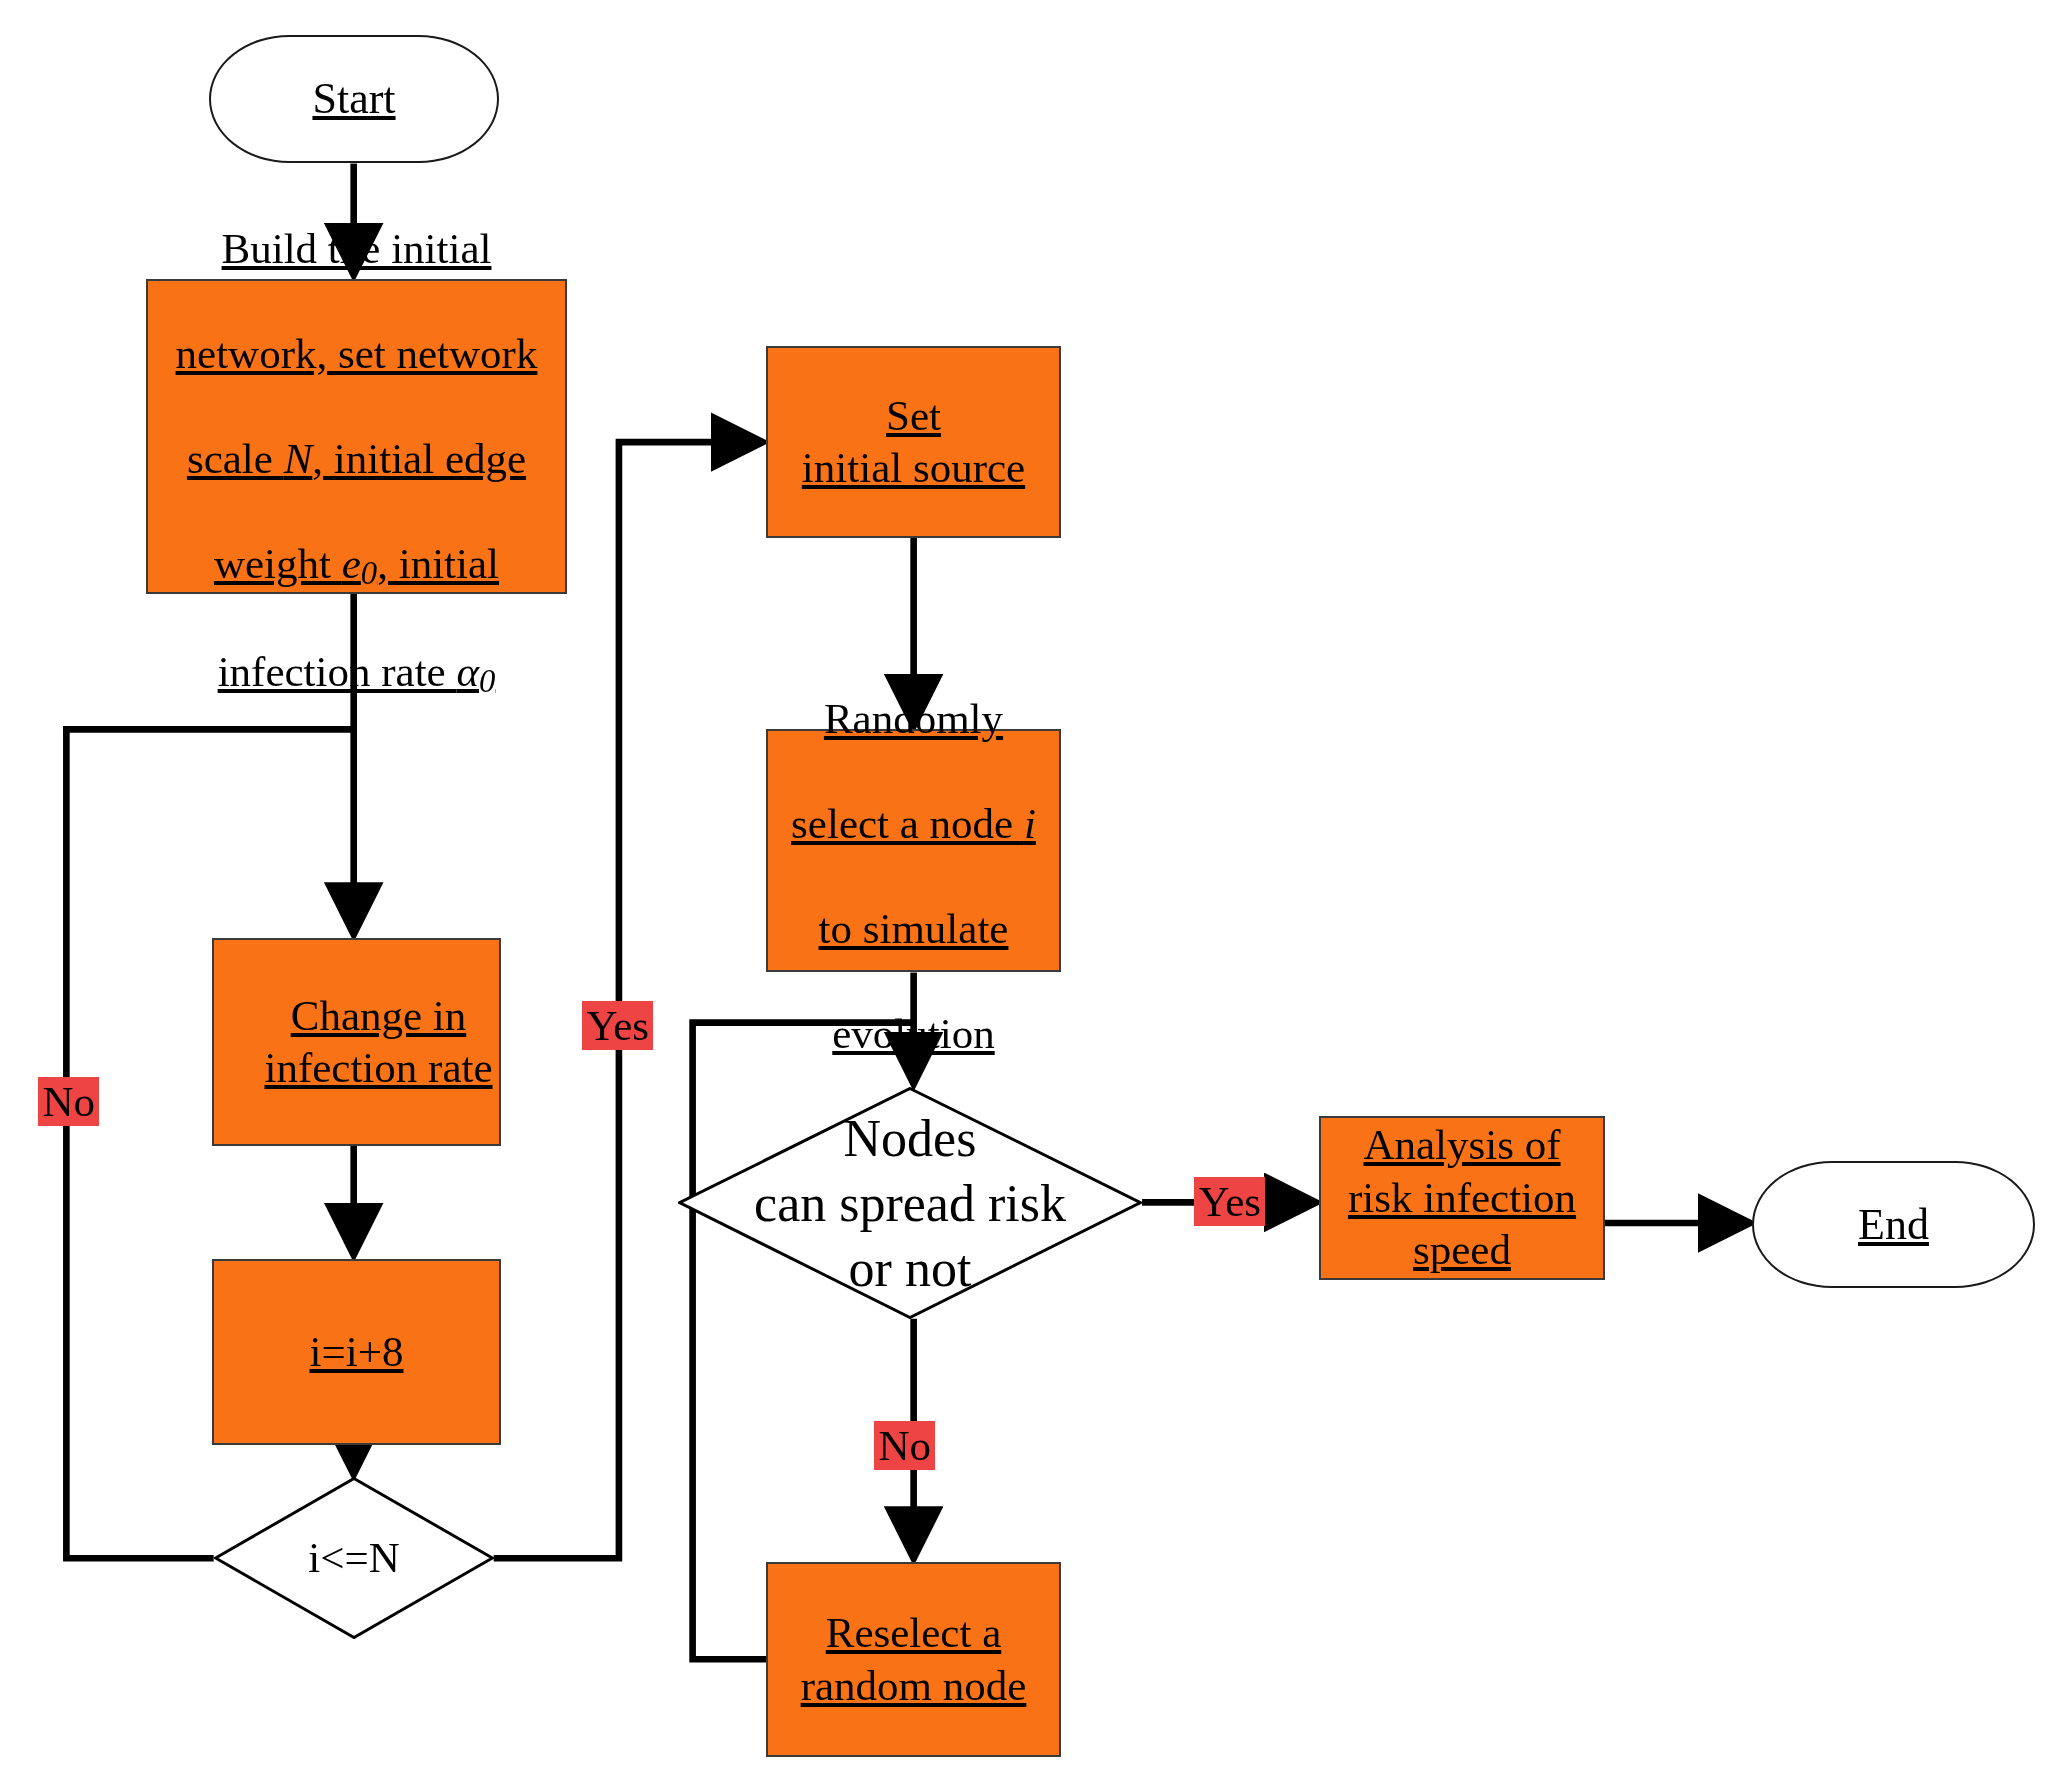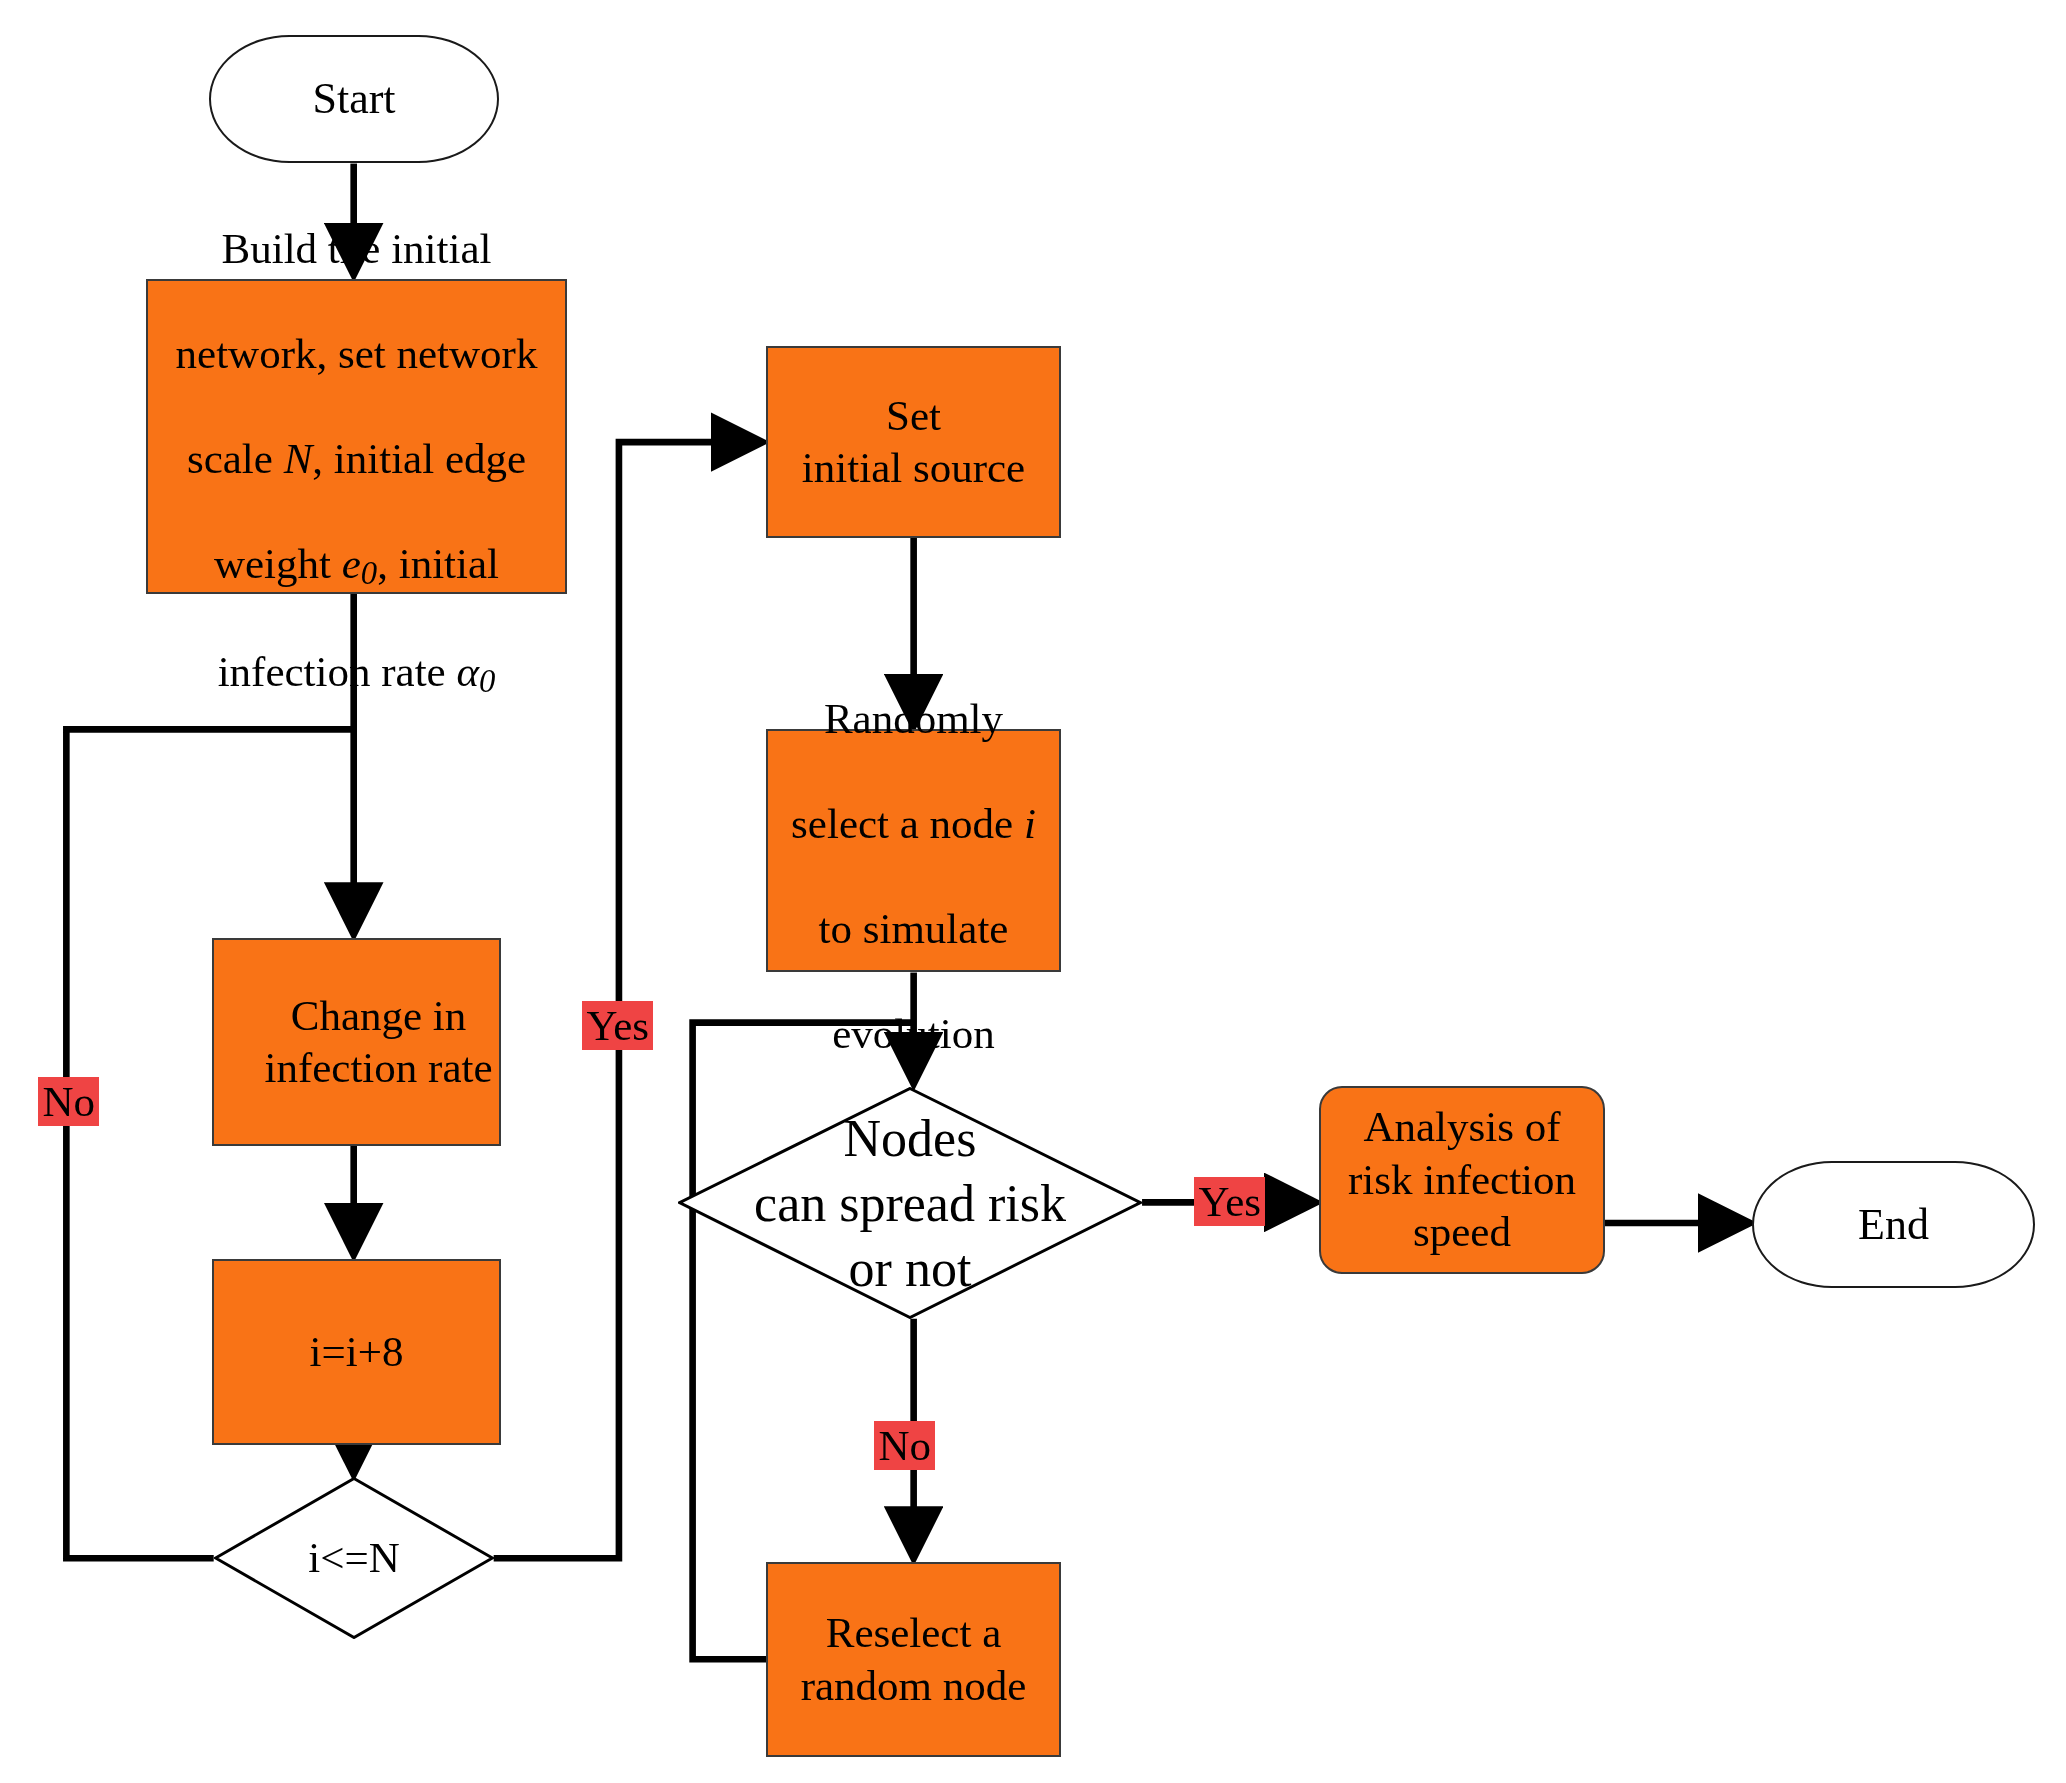--- a/index.html
+++ b/index.html
@@ -39,20 +39,21 @@
   }
   .term {
     border: 2.2px solid #1a1a1a;
     background: #ffffff;
     border-radius: 88px / 70px;
   }
   .node .txt {
     display: block;
     width: 100%;
     white-space: pre-line;
+    text-decoration: underline;
   }
   .lbl {
     position: absolute;
     color: #000000;
     white-space: nowrap;
     background: #ef4444;
     padding: 0 4.4px;
   }
   .diamond-wrap {
     position: absolute;
@@ -170,21 +171,21 @@
     <div class="dtext f56">Nodes
 can spread risk
 or  not</div>
   </div>
 
   <div class="node proc f58" style="left:766px; top:1562px; width:295px; height:195px;justify-content:flex-end;">
     <span class="txt">Reselect a
 random node</span>
   </div>
 
-  <div class="node proc f58" style="left:1319px; top:1086px; width:286px; height:188px; padding:1.5px 4.4px;border-radius:23px;">
+  <div class="node proc f58" style="left:1319px; top:1116px; width:286px; height:164px; padding:1.5px 4.4px;">
     <span class="txt">Analysis of
 risk infection
 speed</span>
   </div>
 
   <div class="node term f60" style="left:1752px; top:1161px; width:283px; height:127px;">
     <span class="txt">End</span>
   </div>
 
   <div class="lbl f58" style="left:38px; top:1077px;">No</div>

